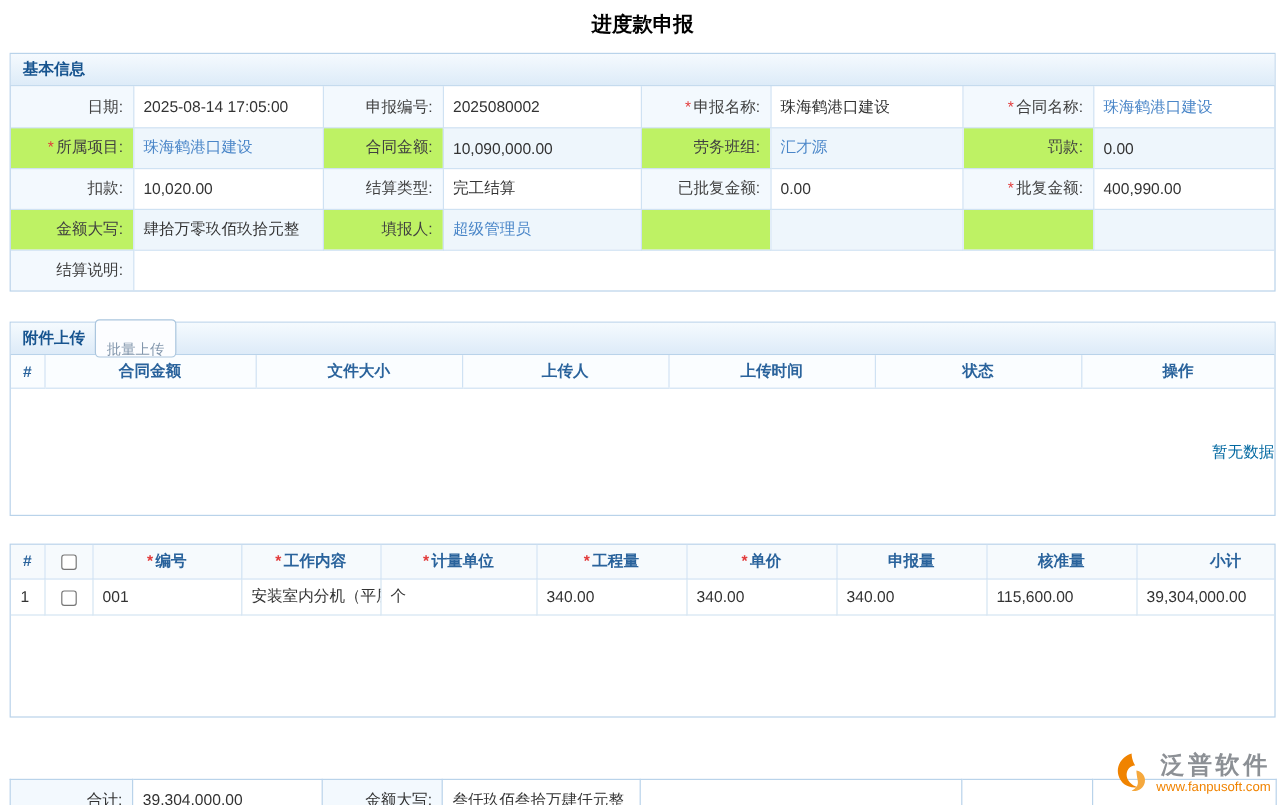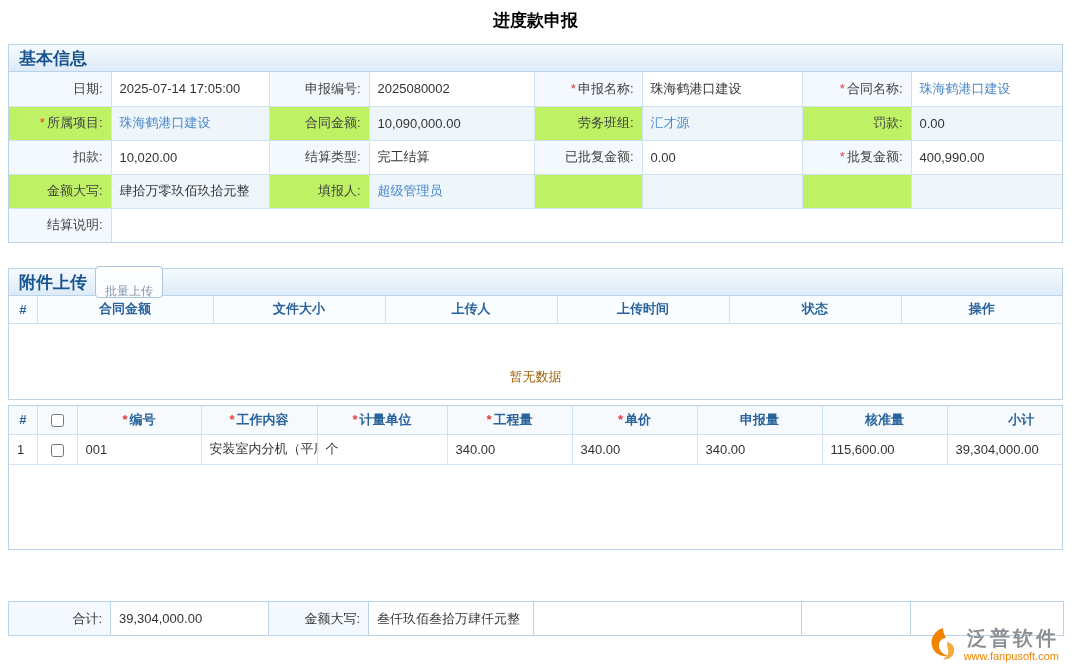--- a/index.html
+++ b/index.html
@@ -9,29 +9,29 @@
     position: relative; overflow: hidden;
     font-family: "Liberation Sans", "DejaVu Sans", sans-serif;
     font-size: 13px; color: #333;
   }
   .page-title {
     height: 44px; padding-top: 9px;
     text-align: center; font-size: 17px; font-weight: 700; color: #000;
   }
   .section { margin: 0 8px; border: 1px solid #b9d3ea; background: #fff; }
   .sec-basic { margin-bottom: 25px; }
-  .sec-att   { margin-bottom: 5px; height: 132px; }
+  .sec-att   { margin-bottom: 23px; height: 162px; }
   .sec-qty   { height: 145px; }
   .section-header {
     display: flex; align-items: center; gap: 8px;
     height: 27px; padding: 0 10px;
     background: linear-gradient(180deg, #f5fafe, #ddebf8);
     border-bottom: 1px solid #b9d3ea;
   }
-  .sec-title { font-weight: 700; font-size: 17px; color: #17548f; white-space: nowrap; }
+  .sec-title { font-weight: 700; font-size: 13px; color: #17548f; white-space: nowrap; }
   table { width: 100%; border-collapse: collapse; table-layout: fixed; }
 
   
   .form-table td {
     border: 1px solid #cfe2f3; height: 34px; padding: 0 8px;
     white-space: nowrap; overflow: hidden; font-size: 13px; background: #fff;
   }
   .form-table td:first-child { border-left: none; }
   .form-table td:last-child { border-right: none; }
   .form-table tr:first-child td { border-top: none; }
@@ -51,22 +51,22 @@
   .btn-strong { color: #2b2b2b; border-color: #76a3c9; font-weight: 700; }
 
   
   .grid-head th {
     height: 27px; border-left: 1px solid #cfe2f3; border-bottom: 1px solid #cfe2f3;
     background: #fafdff; color: #2a639c; font-weight: 700; font-size: 13px;
     text-align: center; white-space: nowrap; overflow: hidden;
   }
   .grid-head th:first-child { border-left: none; }
   .empty-body {
-    height: 107px; display: flex; align-items: center; justify-content: center;
-    color: #a16207; font-size: 13px;
+    height: 107px; display: flex; align-items: center; justify-content: flex-end;
+    color: #0369a1; font-size: 13px;
   }
 
   
   .qty-table th {
     height: 28px; border: 1px solid #cfe2f3; border-top: none;
     background: #f6fafd; color: #2a639c; font-weight: 700; font-size: 13px;
     text-align: center; white-space: nowrap; overflow: hidden;
   }
   .qty-table th:first-child { border-left: none; }
   .qty-table th:last-child { border-right: none; padding-left: 33px; }
@@ -113,21 +113,21 @@
         <col style="width:100px">
         <col style="width:165px">
       <col style="width:108px">
         <col style="width:160px">
         <col style="width:109px">
         <col style="width:151px">
     </colgroup>
     <tbody>
         <tr>
       <td class="lbl"><span class="req"></span><span>日期:</span></td>
-      <td><span>2025-07-14 17:05:00</span></td>
+      <td><span>2025-08-14 17:05:00</span></td>
       <td class="lbl"><span class="req"></span><span>申报编号:</span></td>
       <td><span>2025080002</span></td>
       <td class="lbl"><span class="req">*</span><span>申报名称:</span></td>
       <td><span>珠海鹤港口建设</span></td>
       <td class="lbl"><span class="req">*</span><span>合同名称:</span></td>
       <td><span class="link">珠海鹤港口建设</span></td>
     </tr>
     <tr class="stripe">
       <td class="lbl"><span class="req">*</span><span>所属项目:</span></td>
       <td><span class="link">珠海鹤港口建设</span></td>

